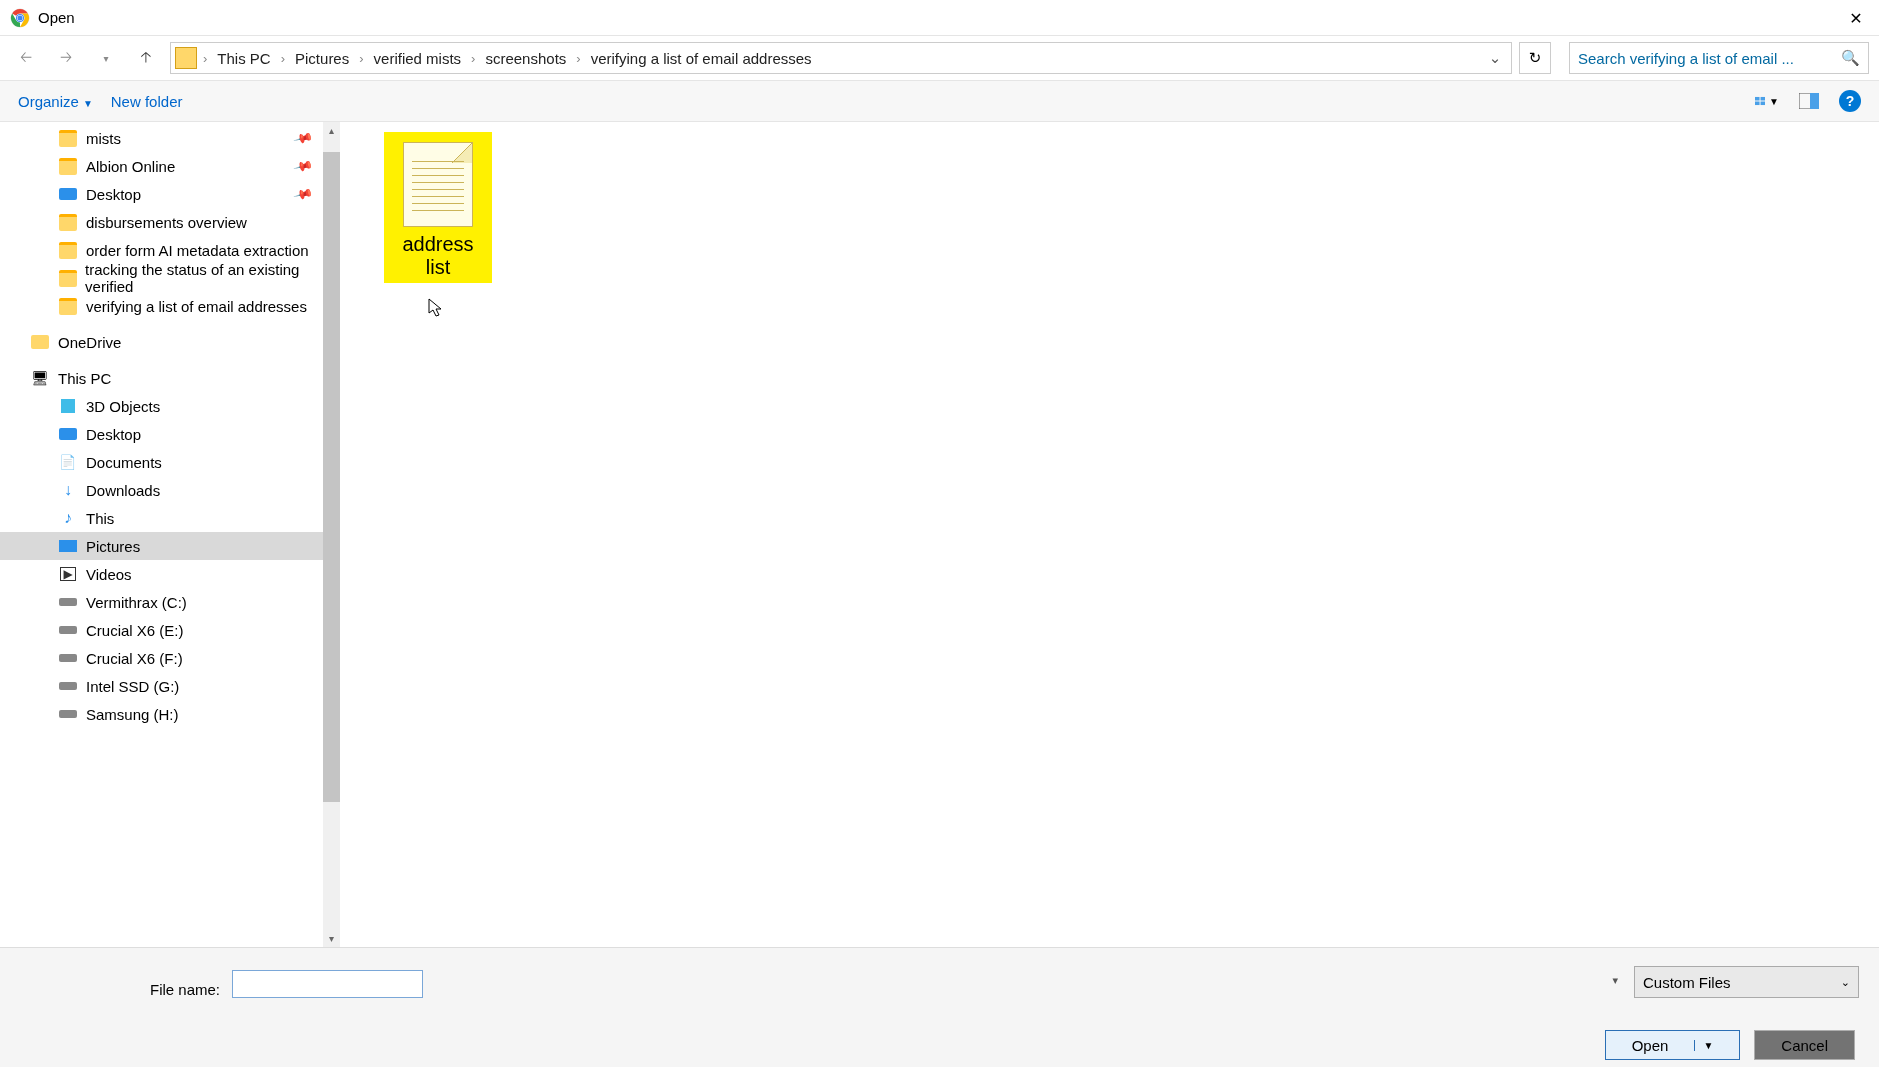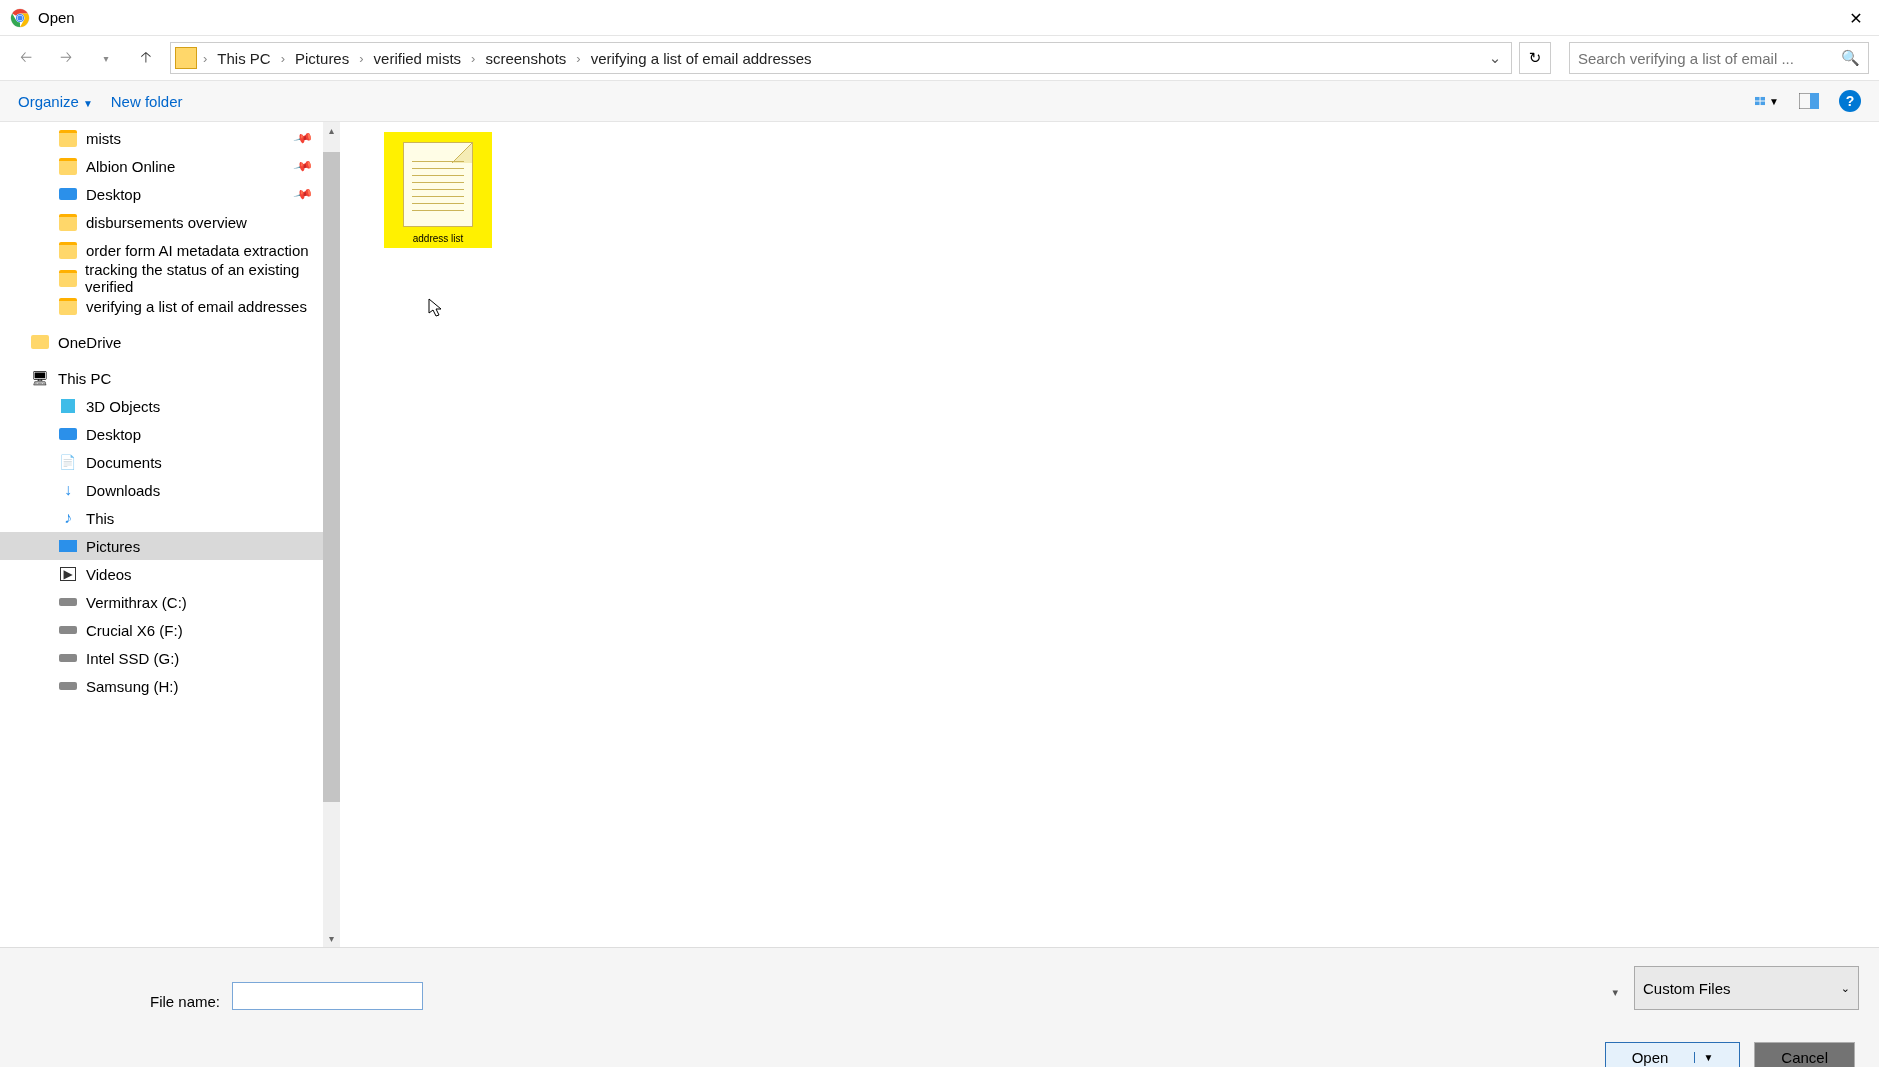--- a/index.html
+++ b/index.html
@@ -13,21 +13,21 @@
 
 .navrow { height: 44px; display: flex; align-items: center; padding: 0 10px; gap: 8px; }
 .navrow .navbtn { width: 32px; height: 32px; display: flex; align-items: center; justify-content: center; color: #8a8a8a; }
 .navrow .navbtn.up { color: #333; }
 .addressbar { flex: 1; height: 32px; border: 1px solid #ccc; display: flex; align-items: center; padding: 0 4px; overflow: hidden; }
 .addressbar .foldericon { width: 22px; height: 22px; background: #ffd76a; border: 1px solid #d4a017; margin-right: 2px; }
 .crumb, .crumbsep { padding: 0 6px; color: #222; white-space: nowrap; }
 .crumbsep { color: #888; padding: 0 4px; font-size: 13px; }
 .addrop { width: 24px; display:flex; align-items:center; justify-content:center; color:#555;}
 .refresh { width: 32px; height: 32px; border: 1px solid #ccc; display:flex; align-items:center; justify-content:center; margin-left:-1px;}
-.searchbox { width: 300px; height: 32px; border: 1px solid #ccc; margin-left: 10px; display: flex; align-items: center; padding: 0 8px; color: #737373; position: relative; }
+.searchbox { width: 300px; height: 32px; border: 1px solid #ccc; margin-left: 10px; display: flex; align-items: center; padding: 0 8px; color: #0369a1; position: relative; }
 .searchbox .magnifier { position:absolute; right:8px; }
 
 
 .toolbar { height: 42px; border-top: 1px solid #e5e5e5; border-bottom: 1px solid #e5e5e5; background: #f7f7f7; display: flex; align-items: center; padding: 0 18px; gap: 18px; }
 .toolbar .link { color: #0066cc; cursor: pointer; }
 .toolbar .dropind { margin-left: 4px; font-size: 10px; color: #0066cc; }
 .toolbar .spacer { flex: 1; }
 .toolbar .ticon { width: 24px; height: 24px; display:flex; align-items:center; justify-content:center;}
 .toolbar .help { width:22px; height:22px; border-radius:50%; background:#0078d4; color:#fff; display:flex; align-items:center; justify-content:center; font-weight:bold; font-size:14px;}
 .toolbar .viewico { display:flex; align-items:center; }
@@ -59,31 +59,31 @@
 .sbscroll { position:absolute; right:0; top:0; width:17px; height:100%; background:#f0f0f0; }
 .sbscroll .thumb { position:absolute; right:0; width:17px; background:#c4c4c4; }
 .sbscroll .arrow { position:absolute; right:0; width:17px; height:17px; display:flex; align-items:center; justify-content:center; color:#666; font-size:10px;}
 
 
 .fileitem { width: 108px; display: flex; flex-direction: column; align-items: center; padding: 4px; }
 .fileitem.highlight { background: #fff100; }
 .fileicon { width: 70px; height: 85px; background: #fffde6; border: 1px solid #cbb458; position: relative; margin: 6px 0; }
 .fileicon::before { content:""; position:absolute; top:0; right:0; width:20px; height:20px; background:linear-gradient(135deg, transparent 48%, #cbb458 50%, #f5ecb5 52%); }
 .fileicon::after { content:""; position:absolute; left:8px; right:8px; top:18px; bottom:10px; background: repeating-linear-gradient(#cbb458 0 1px, transparent 1px 7px); }
-.filename { font-size: 10px; text-align:center; }
+.filename { font-size: 20px; text-align:center; }
 .cursor { position:absolute; font-size:18px; pointer-events:none; }
 
 
 .bottom { height: 120px; border-top: 1px solid #ddd; background: #f5f5f5; padding: 18px 20px 10px 20px; }
 .filerow { display: flex; align-items: flex-end; gap: 12px; margin-bottom: 32px; padding-left: 130px; }
 .filerow label { white-space: nowrap; }
 .filerow .fninput { flex: 1; height: 28px; border: 1px solid #7aa7d8; padding: 0 6px; outline: none; position:relative; }
 .filerow .fnwrap { flex:1; position:relative; }
 .filerow .fnwrap .dd { position:absolute; right:4px; top:4px; color:#555; font-size:11px; }
-.filerow .filetype { width: 225px; height: 44px; border: 1px solid #aaa; background:#e9e9e9; padding: 0 8px; display:flex; align-items:center; justify-content:space-between;}
+.filerow .filetype { width: 225px; height: 32px; border: 1px solid #aaa; background:#e9e9e9; padding: 0 8px; display:flex; align-items:center; justify-content:space-between;}
 .btnrow { display:flex; justify-content:flex-end; gap:14px; padding-right:4px; }
 .btn { height: 30px; border: 1px solid #adadad; background: #737373; padding: 0 26px; display:flex; align-items:center; cursor:pointer; }
 .btn.primary { border: 1px solid #2a6fb5; background:#e5f1fb; display:flex; }
 .btn.primary .split { border-left:1px solid #2a6fb5; margin-left:20px; padding-left:8px; font-size:10px; }
 .btn.primary .main-lbl { padding-right: 6px; }
 </style>
 </head>
 <body>
 
 <div class="titlebar">
@@ -221,20 +221,24 @@
         <li class="indent2">
           <span class="ico vid"></span>
           <span>Videos</span>
         </li>
         <li class="indent2">
           <span class="ico drive"></span>
           <span>Vermithrax (C:)</span>
         </li>
         <li class="indent2">
           <span class="ico drive"></span>
+          <span>Crucial X6 (E:)</span>
+        </li>
+        <li class="indent2">
+          <span class="ico drive"></span>
           <span>Crucial X6 (F:)</span>
         </li>
         <li class="indent2">
           <span class="ico drive"></span>
           <span>Intel SSD (G:)</span>
         </li>
         <li class="indent2">
           <span class="ico drive"></span>
           <span>Samsung (H:)</span>
         </li>

